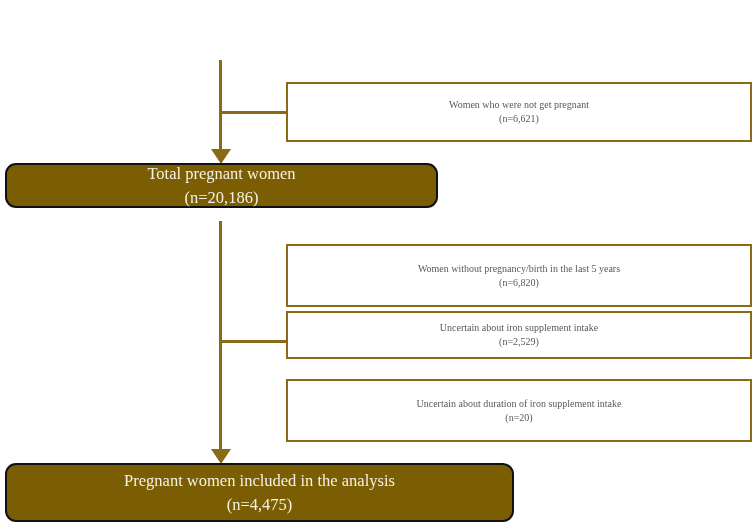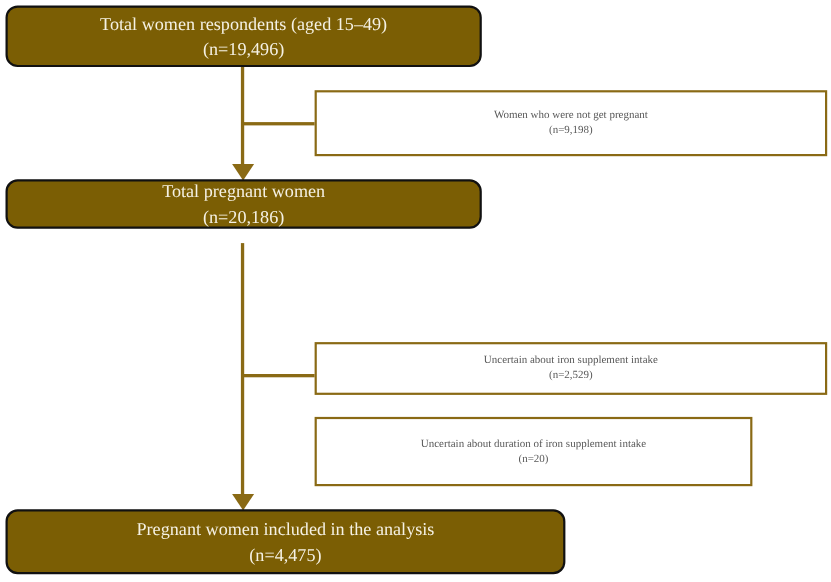--- a/index.html
+++ b/index.html
@@ -77,44 +77,44 @@
 <div class="canvas">
 
   <div class="vline" style="left:219px;top:60px;height:92px"></div>
   <div class="arrowhead" style="left:211px;top:149px"></div>
   <div class="hline" style="left:221px;top:111px;width:66px"></div>
 
   <div class="vline" style="left:219px;top:221px;height:230px"></div>
   <div class="arrowhead" style="left:211px;top:449px"></div>
   <div class="hline" style="left:221px;top:340px;width:66px"></div>
 
-  <div class="main-box" style="left:5px;top:5px;width:433px;height:56px">
-    <div>Total women respondents (aged 15–49)</div>
-    <div>(n=19,496)</div>
-  </div>
 
   <div class="main-box" style="left:5px;top:163px;width:433px;height:45px">
     <div>Total pregnant women</div>
     <div>(n=20,186)</div>
   </div>
 
   <div class="main-box" style="left:5px;top:463px;width:509px;height:59px">
     <div>Pregnant women included in the analysis</div>
     <div>(n=4,475)</div>
   </div>
 
   <div class="excl-box" style="left:286px;top:82px;width:466px;height:60px">
     <div>Women who were not get pregnant</div>
-    <div>(n=9,198)</div>
+    <div>(n=6,621)</div>
   </div>
 
+  <div class="excl-box" style="left:286px;top:244px;width:466px;height:63px">
+    <div>Women without pregnancy/birth in the last 5 years</div>
+    <div>(n=6,820)</div>
+  </div>
 
   <div class="excl-box" style="left:286px;top:311px;width:466px;height:48px">
     <div>Uncertain about iron supplement intake</div>
     <div>(n=2,529)</div>
   </div>
 
-  <div class="excl-box" style="left:286px;top:379px;width:398px;height:63px">
+  <div class="excl-box" style="left:286px;top:379px;width:466px;height:63px">
     <div>Uncertain about duration of iron supplement intake</div>
     <div>(n=20)</div>
   </div>
 
 </div>
 
 </body></html>

